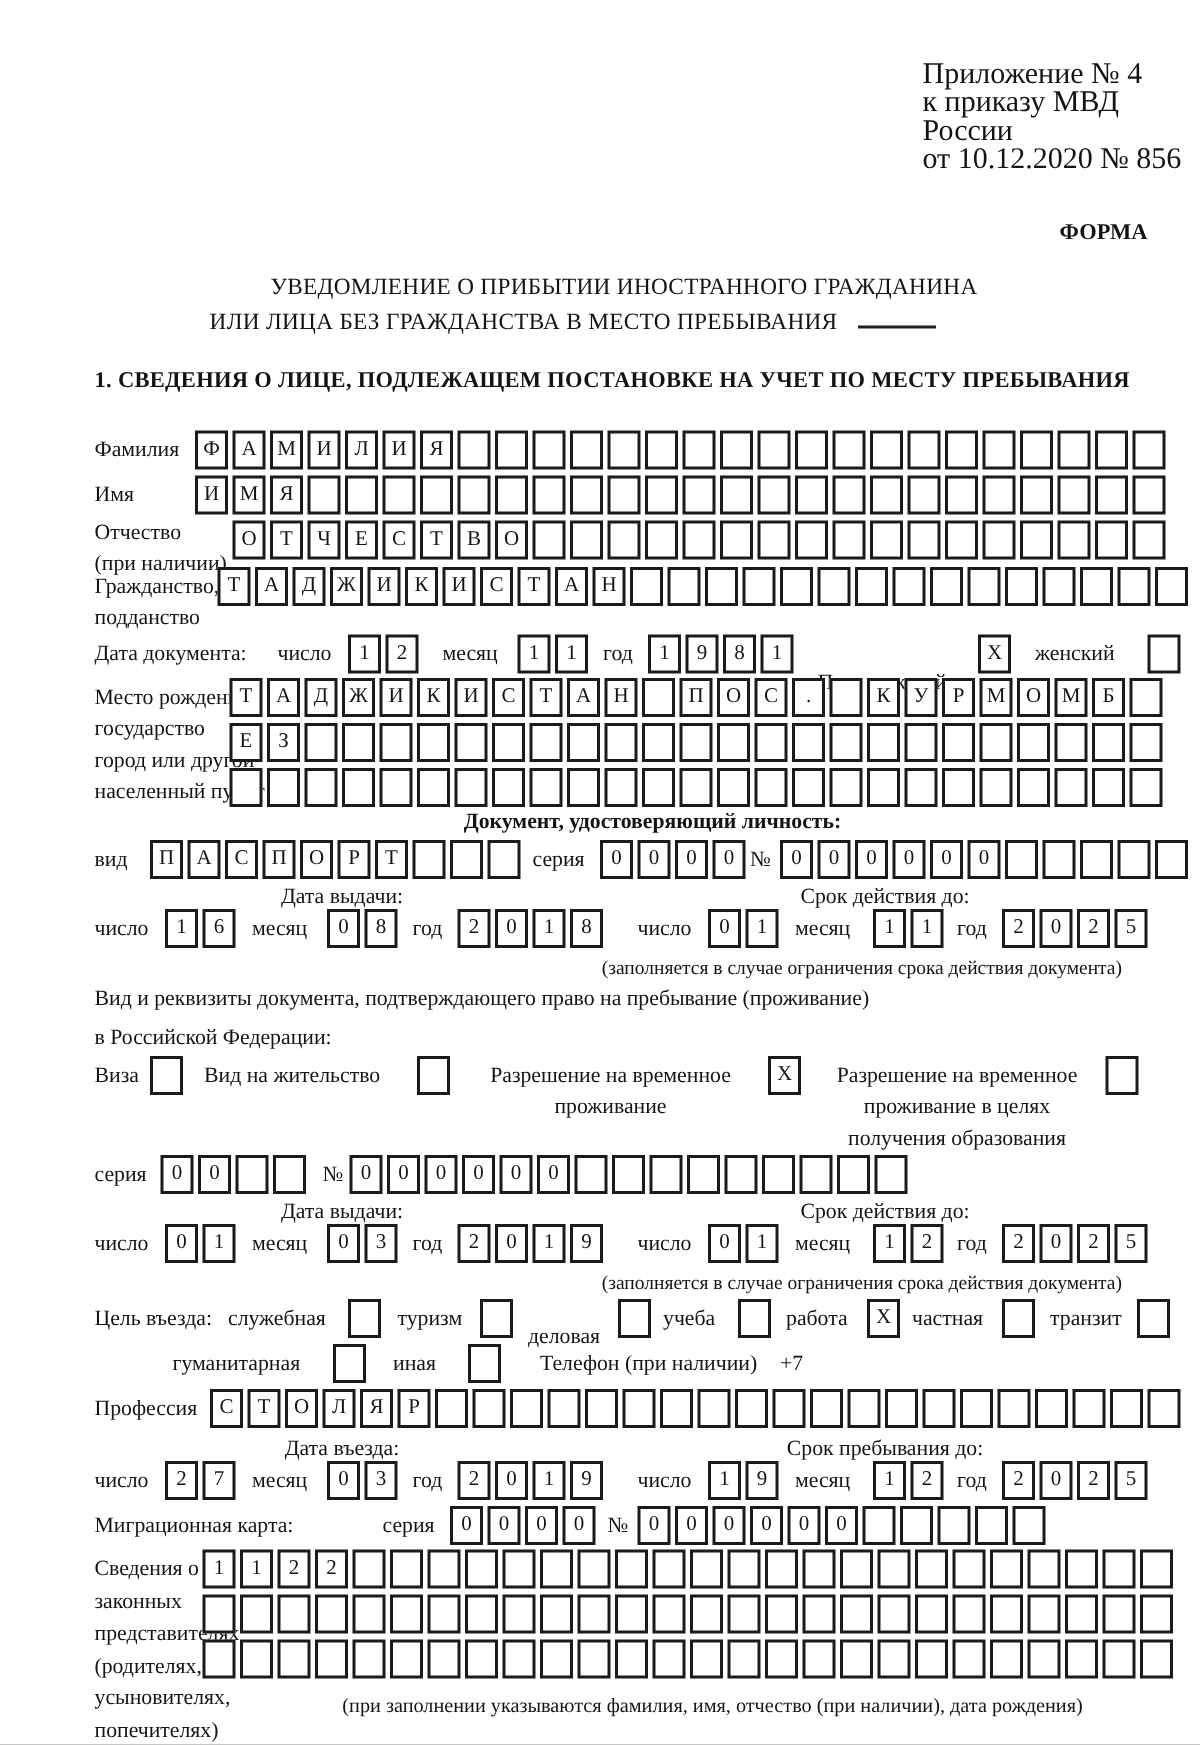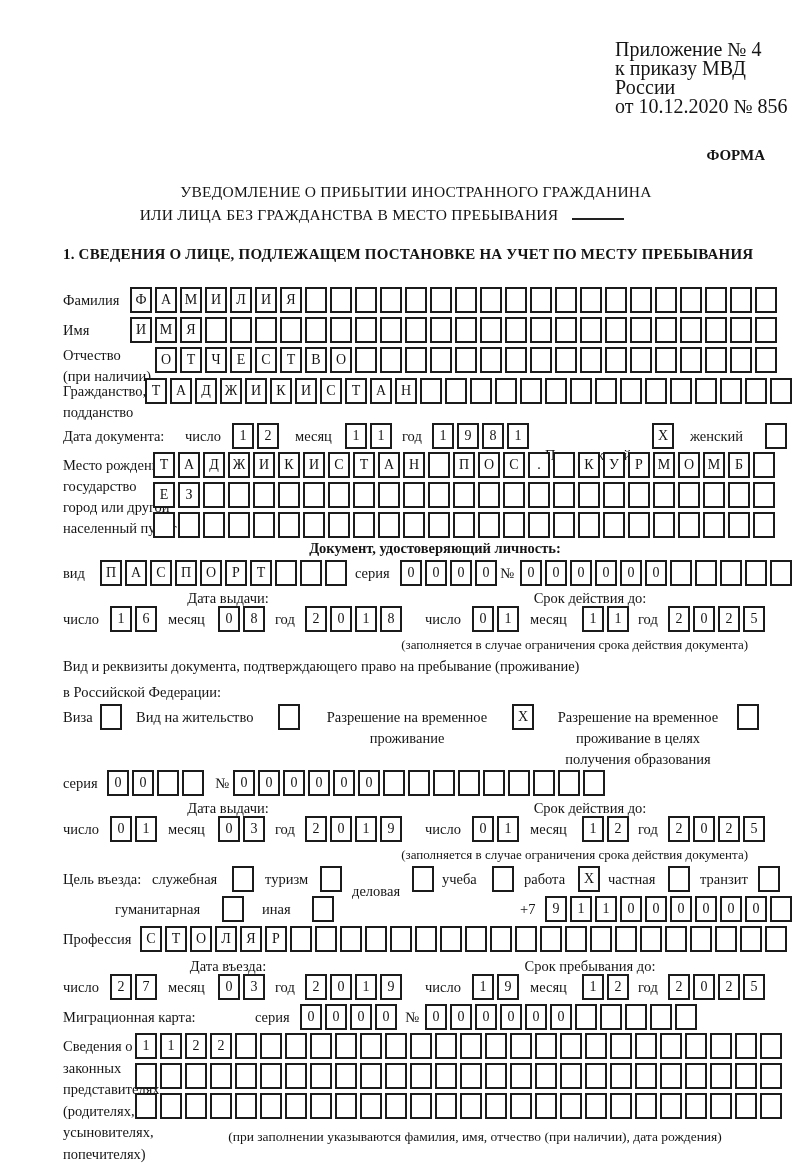--- a/index.html
+++ b/index.html
@@ -164,22 +164,22 @@
   <span class="abs cell" style="left:578px;top:866px;">X</span>
   <div class="abs lab26" style="left:608px;top:866px;">частная</div>
   <span class="abs cell" style="left:668px;top:866px;"></span>
   <div class="abs lab26" style="left:700px;top:866px;">транзит</div>
   <span class="abs cell" style="left:758px;top:866px;"></span>
 
   <div class="abs lab26" style="left:115px;top:896px;">гуманитарная</div>
   <span class="abs cell" style="left:222px;top:896px;"></span>
   <div class="abs lab26" style="left:262px;top:896px;">иная</div>
   <span class="abs cell" style="left:312px;top:896px;"></span>
+  <div class="abs lab26" style="left:360px;top:896px;">Телефон (при наличии)</div>
   <div class="abs lab26" style="left:520px;top:896px;">+7</div>
-  <div class="abs cellrow" style="left:545px;top:896px;"><span class="cell">9</span><span class="cell">1</span><span class="cell">1</span><span class="cell">0</span><span class="cell">0</span><span class="cell">0</span><span class="cell">0</span><span class="cell">0</span><span class="cell">0</span><span class="cell"></span></div>
 
   <div class="abs lab26" style="left:63px;top:926px;">Профессия</div>
   <div class="abs cellrow" style="left:140px;top:926px;"><span class="cell">С</span><span class="cell">Т</span><span class="cell">О</span><span class="cell">Л</span><span class="cell">Я</span><span class="cell">Р</span><span class="cell"></span><span class="cell"></span><span class="cell"></span><span class="cell"></span><span class="cell"></span><span class="cell"></span><span class="cell"></span><span class="cell"></span><span class="cell"></span><span class="cell"></span><span class="cell"></span><span class="cell"></span><span class="cell"></span><span class="cell"></span><span class="cell"></span><span class="cell"></span><span class="cell"></span><span class="cell"></span><span class="cell"></span><span class="cell"></span></div>
 
   <div class="abs lab center" style="left:63px;top:956px;width:330px;">Дата въезда:</div>
   <div class="abs lab center" style="left:420px;top:956px;width:340px;">Срок пребывания до:</div>
 
   <div class="abs lab26" style="left:63px;top:974px;">число</div>
   <div class="abs cellrow" style="left:110px;top:974px;"><span class="cell">2</span><span class="cell">7</span></div>
   <div class="abs lab26" style="left:168px;top:974px;">месяц</div>

